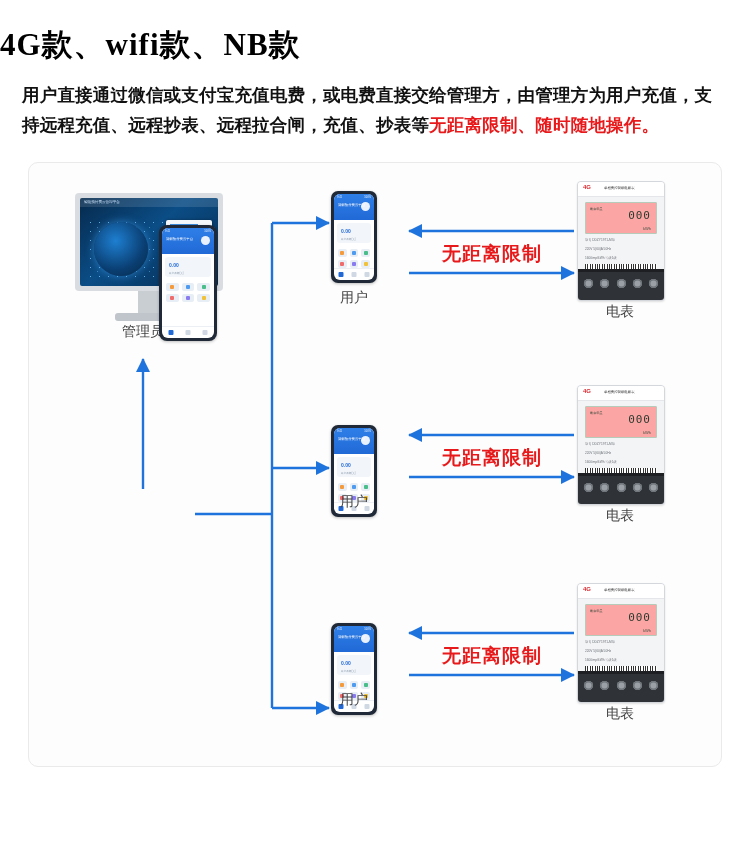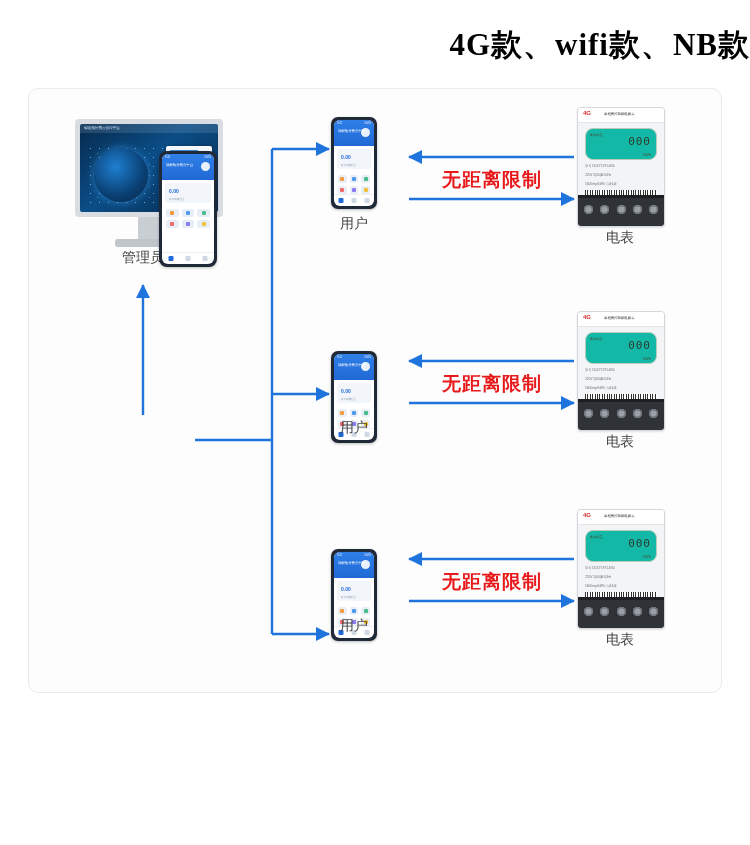--- a/index.html
+++ b/index.html
@@ -10,21 +10,21 @@
     width: 750px;
     height: 845px;
     background: #ffffff;
     font-family: "Liberation Sans", sans-serif;
     color: #1a1a1a;
     overflow: hidden;
   }
 
   
   .title {
-    text-align: right;
+    text-align: left;
     font-family: "Liberation Serif", serif;
     font-size: 31px;
     font-weight: bold;
     letter-spacing: 1px;
     padding-top: 24px;
     color: #000;
   }
   .subtitle {
     margin: 14px 22px 0 22px;
     font-size: 17.5px;
@@ -195,21 +195,21 @@
     height: 14px; background: #fff; border-bottom:1px solid #e4e6ea; position:relative;
   }
   .meter .m-head .g4 {
     position:absolute; left:5px; top:2px; font-size:6px; font-weight:bold; color:#d8232a;
   }
   .meter .m-head .ttl {
     position:absolute; left:26px; top:4px; font-size:3.4px; color:#333; white-space:nowrap;
   }
   .meter .m-lcd {
     margin: 5px 7px 0 7px; height: 30px;
-    background: #14b8a6; border:1px solid #b6cbb9; border-radius:8px; position:relative;
+    background: #fca5a5; border:1px solid #b6cbb9; border-radius:1px; position:relative;
   }
   .meter .m-lcd .digits {
     position:absolute; right:5px; top:6px;
     font-family: "DejaVu Sans Mono", monospace; font-size:11px; color:#2c3a2e; letter-spacing:1px;
   }
   .meter .m-lcd .unit {
     position:absolute; right:5px; bottom:2px; font-size:4px; color:#41513f;
   }
   .meter .m-lcd .lbl {
     position:absolute; left:4px; top:4px; font-size:3.2px; color:#41513f;
@@ -263,20 +263,23 @@
     letter-spacing: 1px;
   }
 </style>
 </head>
 <body>
 
 <div>
 
   <div class="title">4G款、wifi款、NB款</div>
 
+  <div class="subtitle">
+    <span>用户直接通过微信或支付宝充值电费，或电费直接交给管理方，由管理方为用户充值，支持远程充值、远程抄表、远程拉合闸，充值、抄表等</span><span class="hl">无距离限制、随时随地操作。</span>
+  </div>
 
   <div class="diagram">
 
     <svg class="svg-layer" viewBox="0 0 694 605">
       <defs>
         <marker id="ar" markerWidth="7" markerHeight="7" refX="5.6" refY="3" orient="auto">
           <path d="M0,0 L6,3 L0,6 z" fill="#1e73dc"></path>
         </marker>
       </defs>
 

